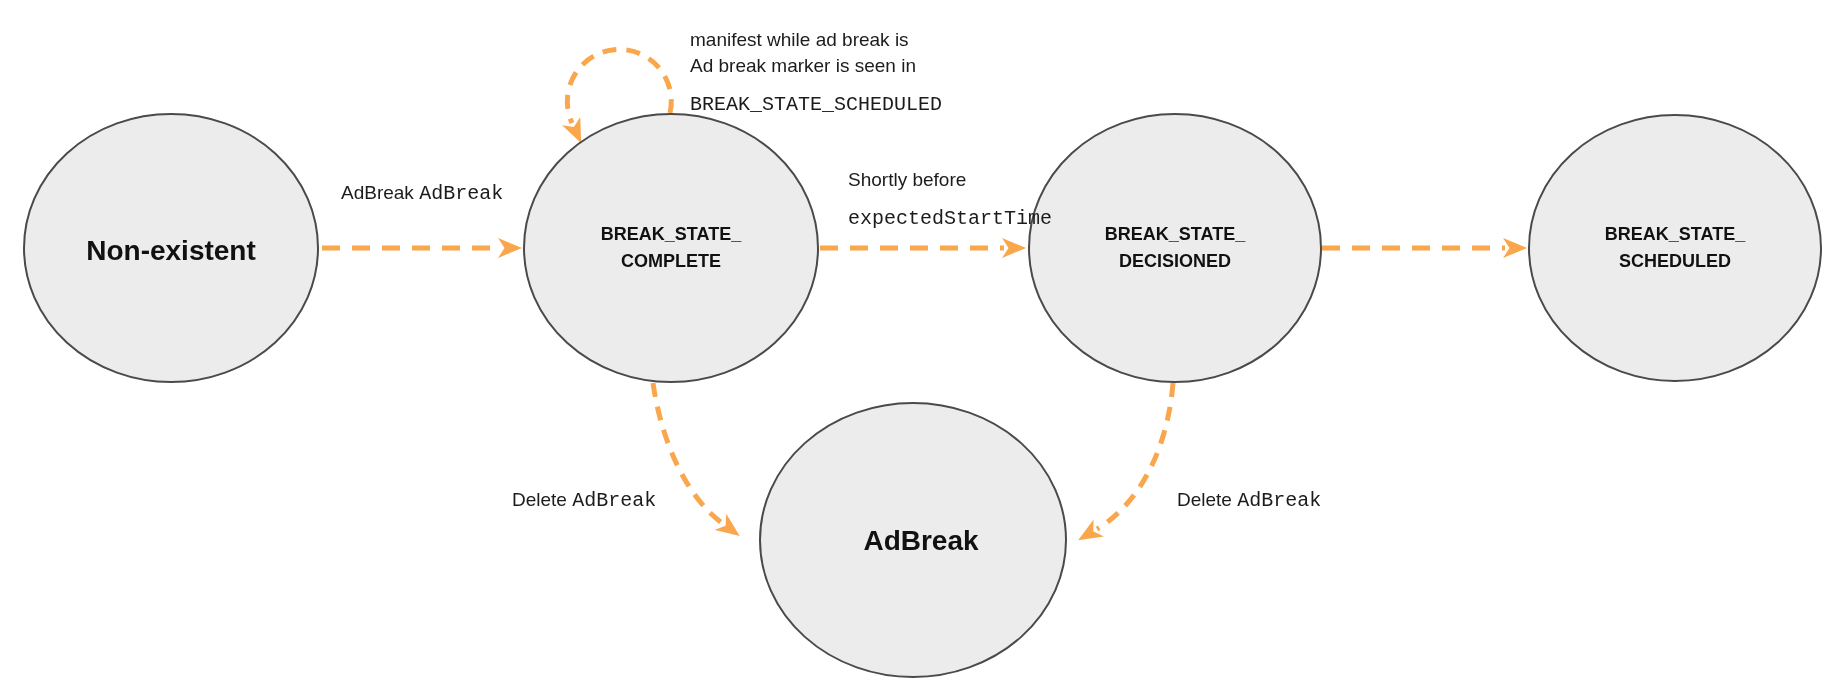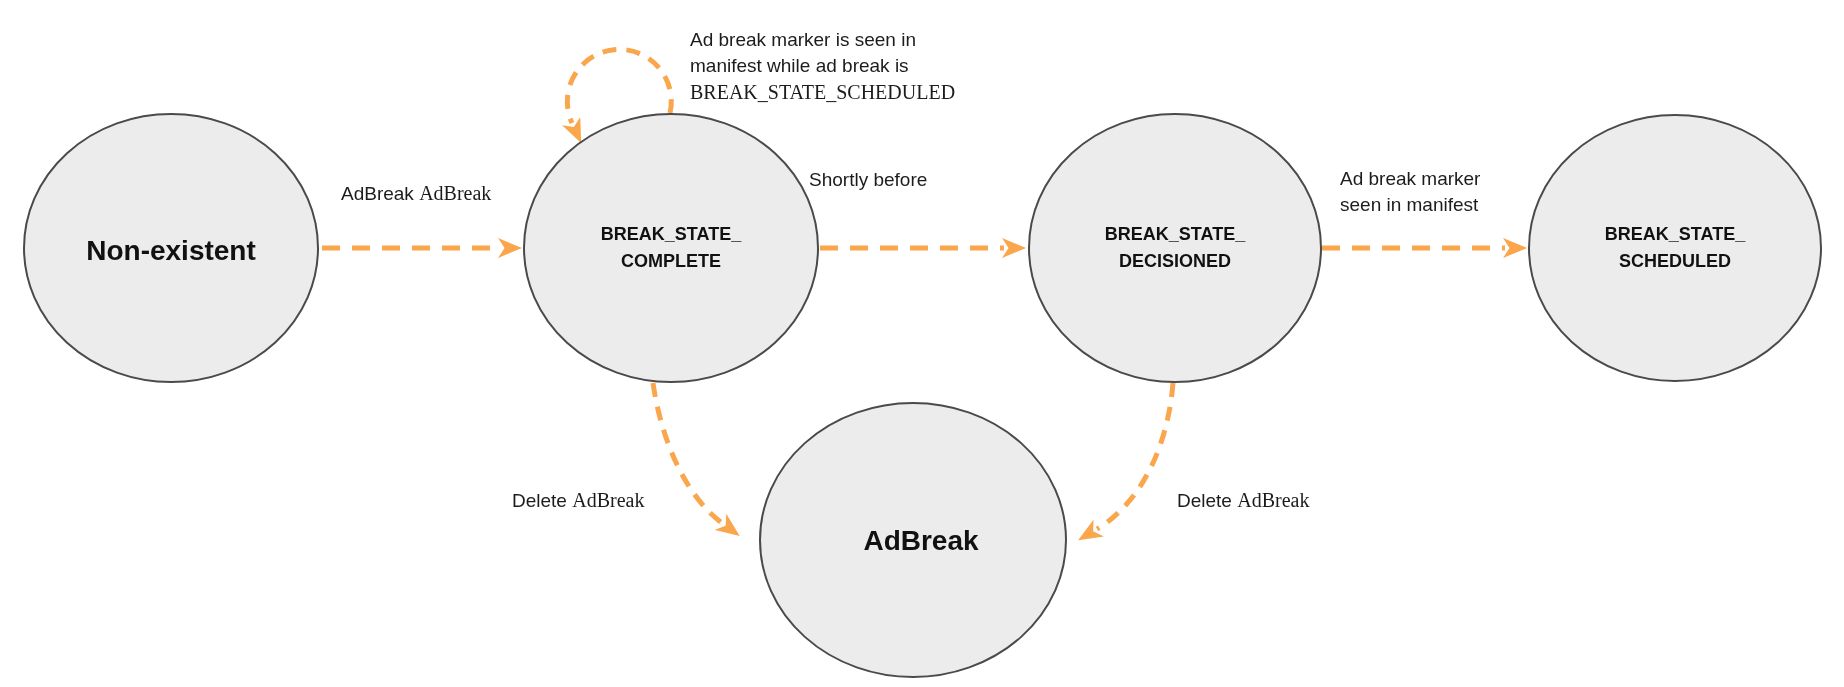--- a/index.html
+++ b/index.html
@@ -27,22 +27,23 @@
     font-size:18px;
   }
   .edge-label{
     position:absolute;
     font-size:19px;
     line-height:26px;
     color:#1c1c1c;
     white-space:nowrap;
   }
   .code{
-    font-family:Liberation Serif, serif;
+    font-family:Liberation Mono, monospace;
     font-size:20px;
+    margin-top:13px;
   }
 </style>
 </head>
 <body>
 
 <div class="stage">
 
   <svg width="1844" height="687" viewBox="0 0 1844 687">
     <defs>
       <marker id="arrowhead" viewBox="0 0 24 20" markerUnits="userSpaceOnUse" markerWidth="24" markerHeight="20" refX="2" refY="10" orient="auto">
@@ -86,33 +87,30 @@
   </div>
 
   <div class="node-label" style="left:921px;top:540px;">AdBreak</div>
 
   <div class="edge-label" style="left:341px;top:180px;">
     <span>AdBreak</span>
     <span class="code">AdBreak</span>
   </div>
 
   <div class="edge-label" style="left:690px;top:27px;">
+    <div>manifest while ad break is</div>
     <div>Ad break marker is seen in</div>
-    <div>manifest while ad break is</div>
     <div class="code">BREAK_STATE_SCHEDULED</div>
   </div>
 
-  <div class="edge-label" style="left:809px;top:167px;">
+  <div class="edge-label" style="left:848px;top:167px;">
     <div>Shortly before</div>
+    <div class="code">expectedStartTime</div>
   </div>
 
-  <div class="edge-label" style="left:1340px;top:166px;">
-    <div>Ad break marker</div>
-    <div>seen in manifest</div>
-  </div>
 
   <div class="edge-label" style="left:512px;top:487px;">
     <span>Delete</span>
     <span class="code">AdBreak</span>
   </div>
 
   <div class="edge-label" style="left:1177px;top:487px;">
     <span>Delete</span>
     <span class="code">AdBreak</span>
   </div>

